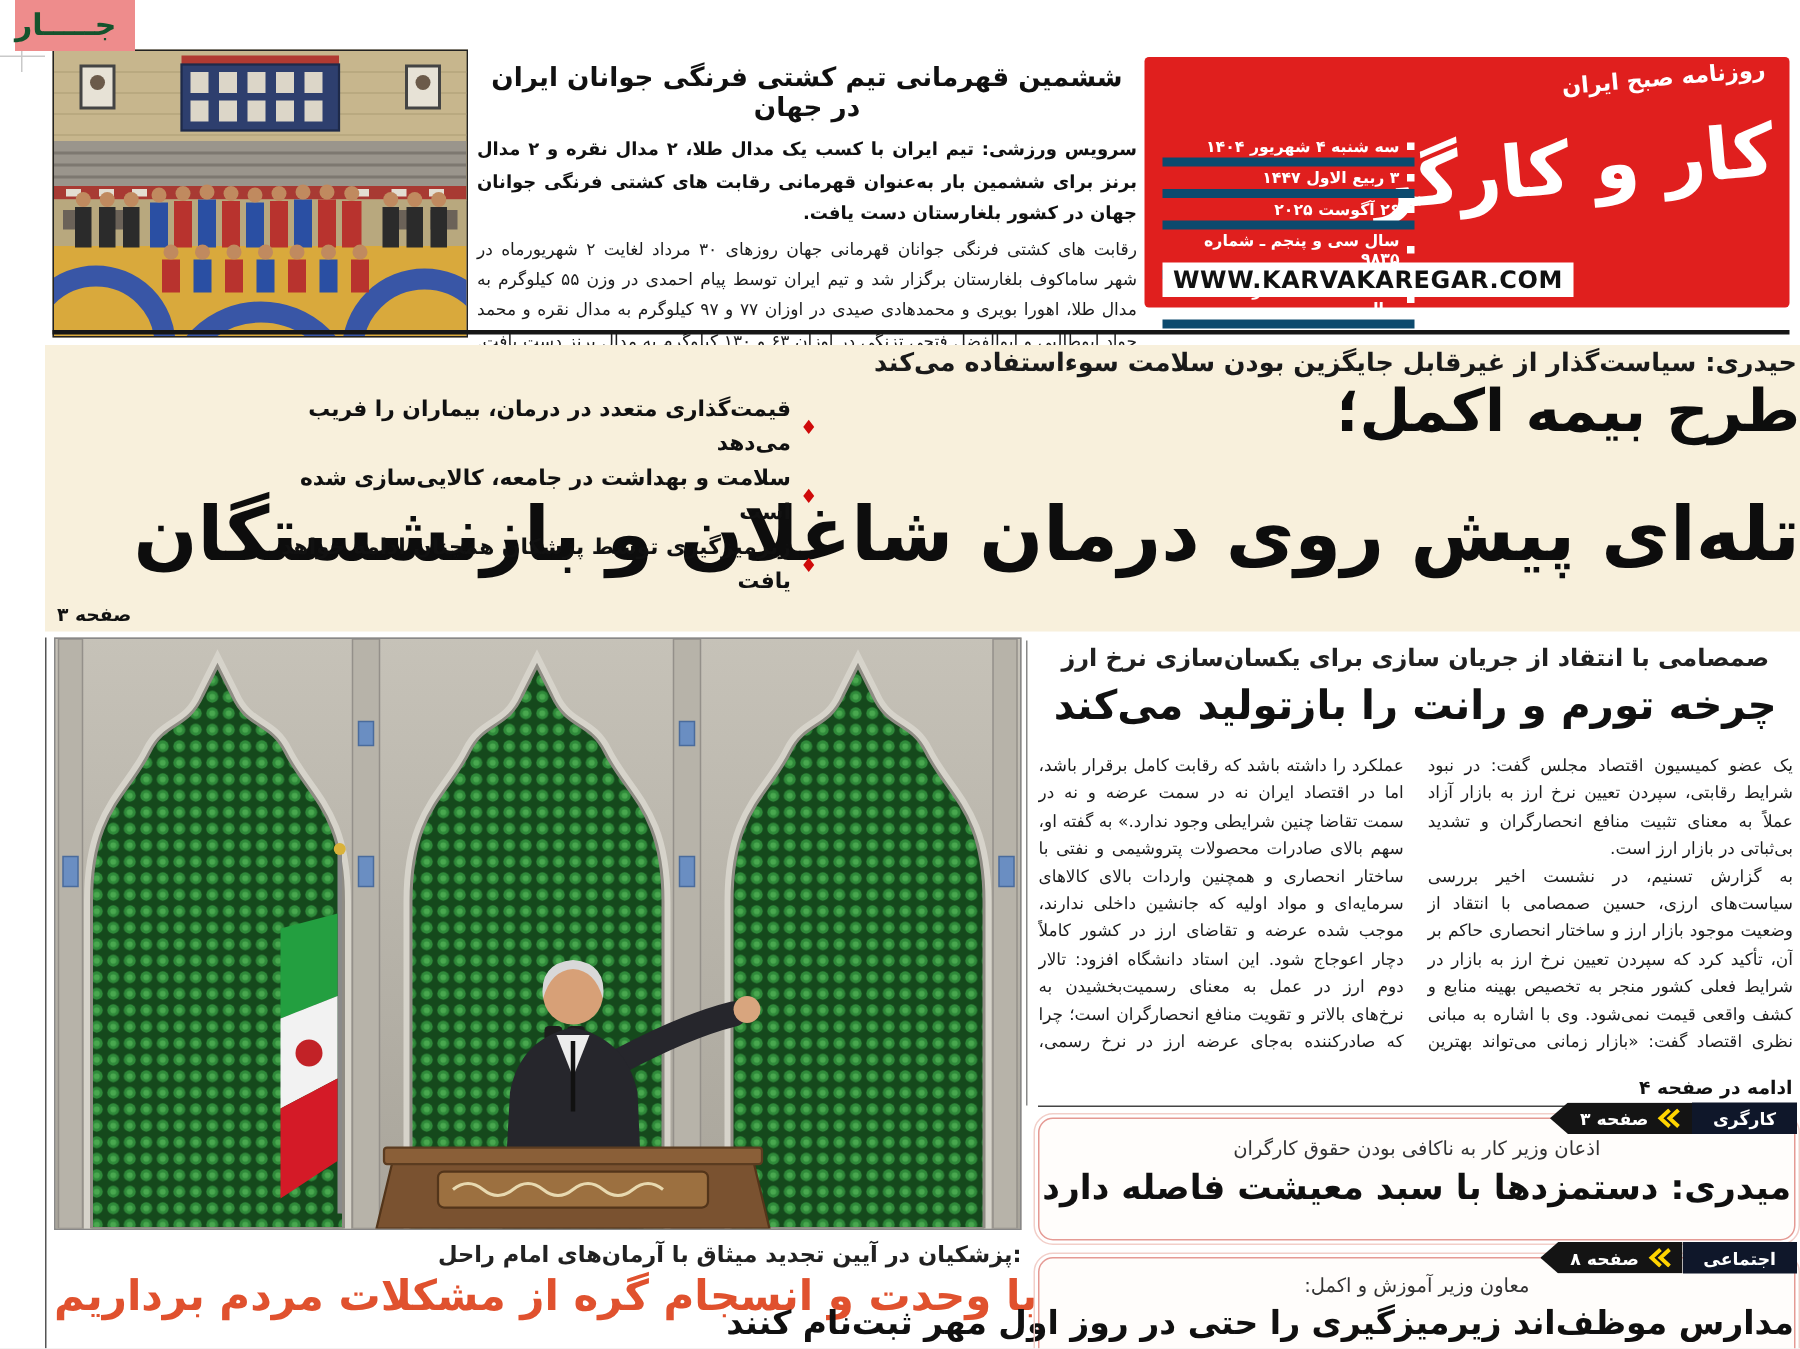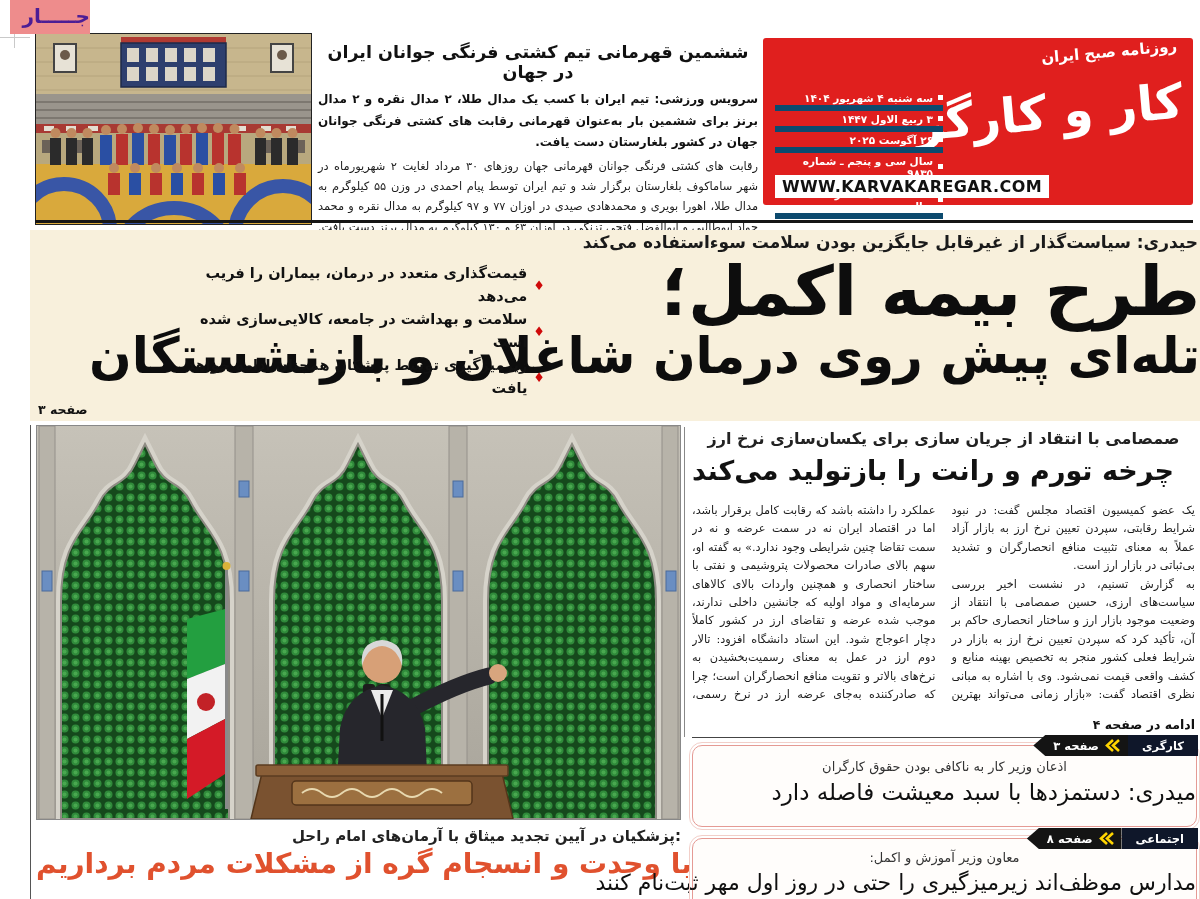--- a/index.html
+++ b/index.html
@@ -1,22 +1,22 @@
 <!DOCTYPE html>
 <html lang="fa"><head>
 <meta charset="utf-8">
 <style>
   html,body{margin:0;padding:0;background:#e9e9e9;}
   .page{position:relative;width:1200px;height:899px;background:#ffffff;overflow:hidden;
         font-family:"DejaVu Sans",sans-serif;}
   .abs{position:absolute;}
 
   
-  .corner-tag{left:10px;top:0;width:80px;height:34px;background:#ee8c8c;color:#4c1d95;
-    font-size:20px;font-weight:bold;text-align:right;line-height:32px;z-index:3;}
+  .corner-tag{left:10px;top:0;width:80px;height:34px;background:#ee8c8c;color:#14532d;
+    font-size:20px;font-weight:bold;text-align:left;line-height:32px;z-index:3;}
   .reg-v{left:14px;top:0;width:1px;height:48px;background:#c9c9c9;z-index:2;}
   .reg-h{left:0;top:37px;width:30px;height:1px;background:#c9c9c9;z-index:2;}
 
   
   .w-photo{left:35px;top:33px;width:277px;height:192px;border:1px solid #222;box-sizing:border-box;background:#c7b68d;}
   .w-photo svg{display:block;}
 
   
   .w-article{left:318px;top:42px;width:440px;direction:rtl;color:#111;}
   .w-headline{text-align:center;font-size:17.5px;font-weight:bold;margin:0 0 7px 0;}
@@ -34,21 +34,21 @@
   .mh-bullet{width:5px;height:5px;background:#fff;flex:0 0 auto;}
   .mh-site{position:absolute;left:12px;bottom:7px;background:#fff;color:#111;font-size:16px;
     font-weight:bold;padding:2px 7px;letter-spacing:.4px;direction:ltr;}
 
   
   .top-rule{left:35px;top:220px;width:1158px;height:3px;border-top:2px solid #161616;border-bottom:1px solid #161616;box-sizing:border-box;}
 
   
   .cream{left:30px;top:230px;width:1170px;height:191px;background:#f8f0dc;direction:rtl;padding-left:12px;}
   .lead-kicker{position:absolute;top:2px;right:14px;font-size:17px;font-weight:bold;color:#1a1a1a;}
-  .lead-h1{position:absolute;top:22px;right:12px;font-size:68px;font-weight:800;color:#0d0d0d;white-space:nowrap;margin-left:18px;}
+  .lead-h1{position:absolute;top:22px;right:12px;font-size:39px;font-weight:800;color:#0d0d0d;white-space:nowrap;margin-left:18px;}
   .lead-h2{position:absolute;top:97px;right:12px;font-size:50px;font-weight:800;color:#0d0d0d;white-space:nowrap;}
   .bullets{position:absolute;left:150px;top:32px;width:365px;}
   .bullet-row{display:flex;align-items:center;gap:6px;justify-content:flex-start;
     font-size:14.5px;font-weight:bold;color:#111;line-height:23px;}
   .diamond{color:#cf0a0a;font-size:13px;}
   .page-ref{position:absolute;left:8px;bottom:4px;font-size:12.5px;font-weight:bold;color:#111;}
 
   
   .vrule-left{left:30px;top:425px;width:1px;height:474px;background:#555;}
   .vrule-mid{left:684px;top:427px;width:1px;height:310px;background:#888;}
@@ -56,38 +56,38 @@
 
   
   .main-photo{left:36px;top:425px;width:645px;height:395px;border:1px solid #888;box-sizing:border-box;background:#b5b0a6;}
   .photo-caption{left:36px;top:827px;width:645px;text-align:right;font-size:15px;font-weight:bold;color:#222;}
   .photo-headline{left:36px;top:847px;width:645px;text-align:center;font-size:28px;font-weight:bold;color:#e0512e;white-space:nowrap;}
 
   
   .currency{left:692px;top:425px;width:503px;direction:rtl;color:#111;}
   .cur-kicker{text-align:center;font-size:16px;font-weight:bold;color:#222;margin:4px;}
   .cur-h1{text-align:center;font-size:27px;font-weight:800;margin:6px 0 0 0;}
-  .cur-h2{text-align:left;font-size:27px;font-weight:800;margin:7px 0 16px 0;}
+  .cur-h2{text-align:center;font-size:27px;font-weight:800;margin:7px 0 16px 0;}
   .cur-body{margin-top:13px;column-count:2;column-gap:16px;font-size:11.3px;line-height:1.63;
     text-align:justify;height:212px;overflow:hidden;color:#1d1d1d;}
   .cur-body p{margin:0;}
   .cur-cont{font-size:12.5px;font-weight:bold;margin-top:3px;}
 
   
   .tbox{left:692px;width:505px;background:#fffdfb;border:1.5px solid #e59a94;border-radius:10px;
     outline:1px solid #f2cfc9;outline-offset:2px;box-sizing:border-box;direction:rtl;z-index:1;}
   .tbox1{top:745px;height:82px;}
   .tbox2{top:838px;height:75px;}
   .ttab{position:absolute;top:-11px;right:-2px;height:21px;display:flex;direction:ltr;
     font-size:11.5px;font-weight:bold;color:#fff;z-index:2;}
   .tblack{background:#141414;clip-path:polygon(12px 0,100% 0,100% 100%,12px 100%,0 50%);
     padding:0 8px 0 20px;display:flex;align-items:center;gap:5px;}
   .tred{background:#0f172a;padding:0 14px;display:flex;align-items:center;}
   .tkicker{text-align:center;font-size:13px;color:#333;margin-top:13px;}
-  .thead{text-align:right;font-size:23px;font-weight:400;color:#101010;margin-top:5px;white-space:nowrap;}
+  .thead{text-align:center;font-size:23px;font-weight:700;color:#101010;margin-top:5px;white-space:nowrap;}
   .tbox2 .tkicker{margin-top:11px;}
   .tbox2 .thead{font-size:22px;}
 </style>
 </head>
 <body>
 
 <div class="page">
 
   <div class="abs reg-v"></div>
   <div class="abs reg-h"></div>

